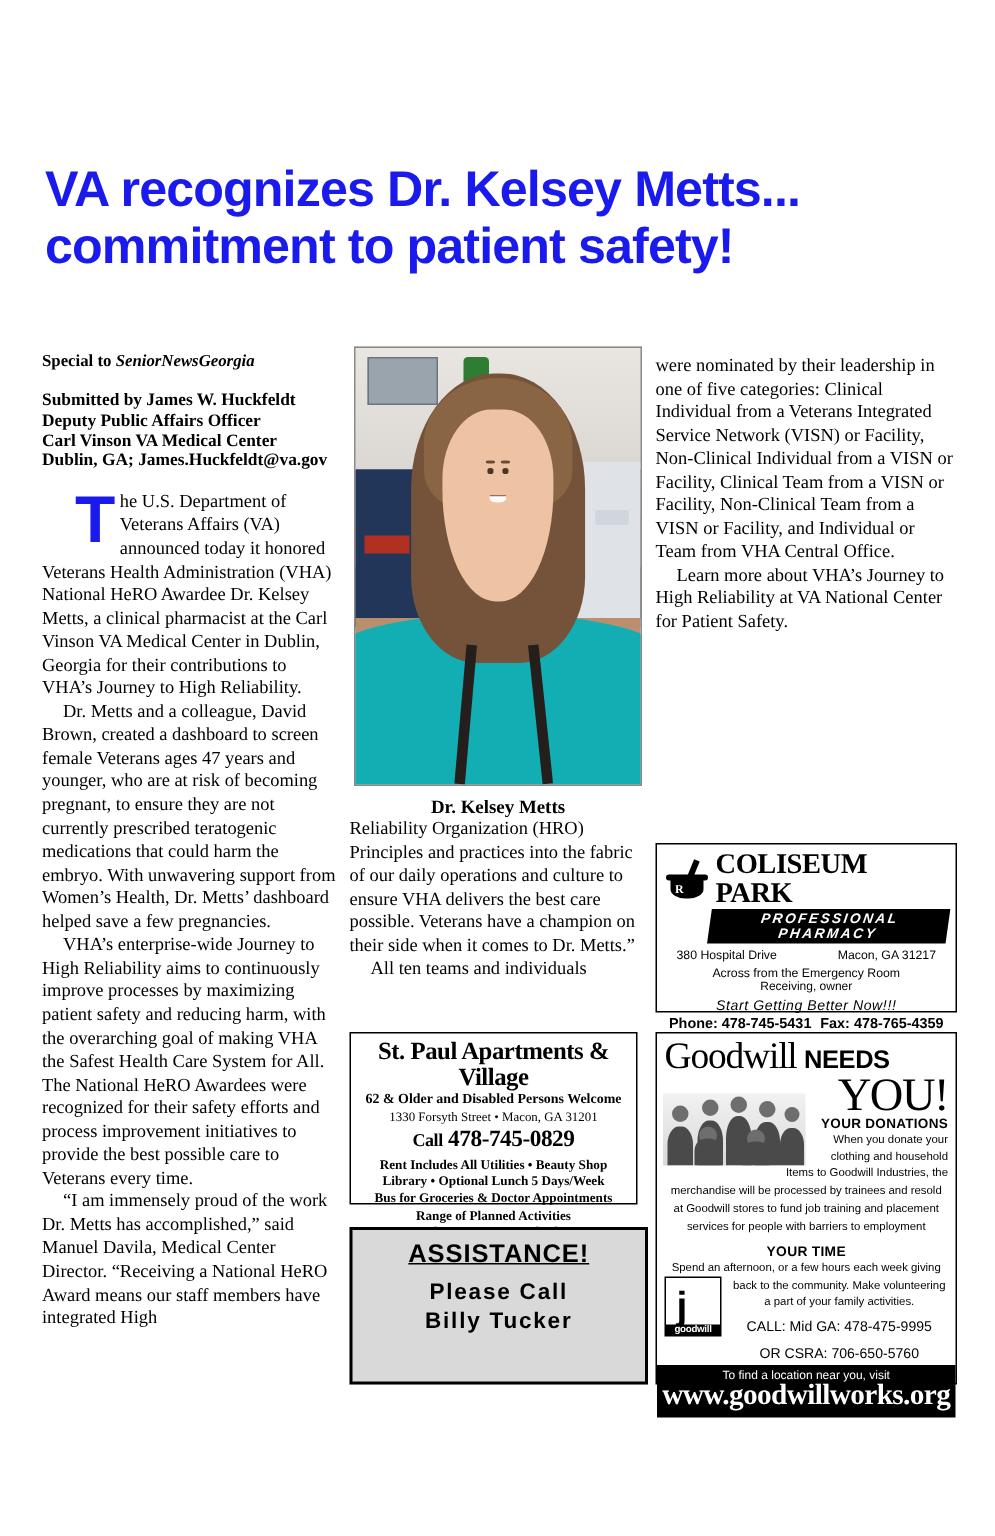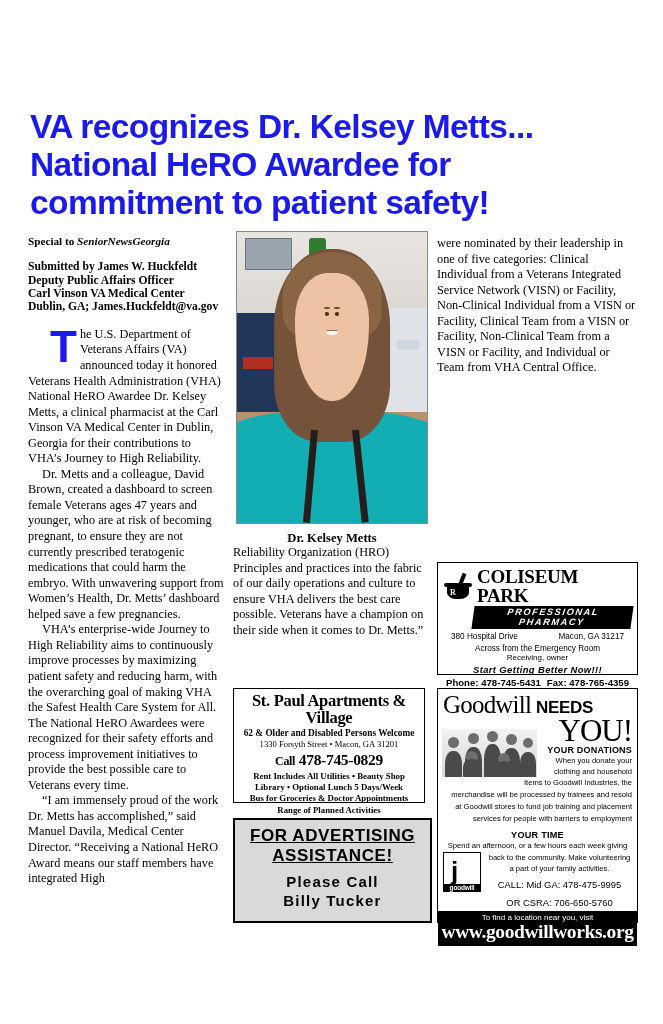--- a/index.html
+++ b/index.html
@@ -116,21 +116,21 @@
   .cp-name { font-size:19px; font-weight:bold; letter-spacing:-0.3px; line-height:1; font-family:"Liberation Serif", serif; }
   .cp-ribbon {
     background:#000; color:#fff; font-size:9.2px; font-weight:bold;
     font-style:italic; letter-spacing:1.6px; text-align:center;
     padding:1px 0 1.5px; margin:1px 0 0 30px; transform:skewX(-8deg);
   }
   .cp-addr { display:flex; justify-content:space-between; font-size:8.2px; padding:3px 8px 0; }
   .cp-line { text-align:center; font-size:8.2px; margin-top:3px; }
   .cp-owner { text-align:center; font-size:13.5px; font-weight:bold; line-height:1.1; margin-top:1px; }
   .cp-sub { text-align:center; font-size:8px; margin-top:0px; }
-  .cp-slogan { text-align:center; font-size:9.4px; font-weight:bold; font-style:italic; letter-spacing:0.4px; margin-top:2px; }
+  .cp-slogan { text-align:center; font-size:9.4px; font-weight:normal; font-style:italic; letter-spacing:0.4px; margin-top:2px; }
   .cp-phones { display:flex; justify-content:space-between; font-size:9.6px; font-weight:bold; padding:2px 3px 0; }
   .cp-free { border-top:1.5px solid #000; text-align:center; font-size:12.6px; font-weight:bold; letter-spacing:-0.2px; margin-top:2px; padding-top:1px; }
 
   
   #ad-stpaul { left:233px; top:688px; width:192px; height:115px; }
   #ad-stpaul .inner { padding:3px 4px; text-align:center; font-family:"Liberation Serif", serif; }
   .sp-title { font-size:16.5px; font-weight:bold; letter-spacing:-0.3px; line-height:1.05; }
   .sp-sub { font-size:9.3px; font-weight:bold; margin-top:1px; }
   .sp-addr { font-size:8.6px; margin-top:1px; }
   .sp-call { font-size:15.5px; font-weight:bold; margin-top:2px; letter-spacing:-0.3px; }
@@ -170,41 +170,40 @@
   .gw-needs { font-family:"Liberation Sans", sans-serif; font-size:17px; font-weight:bold; letter-spacing:-0.3px; margin-left:5px; }
   .gw-you { font-family:"Liberation Serif", serif; font-size:31px; text-align:right; line-height:0.95; margin-top:-2px; letter-spacing:-1px; }
   .gw-photo {
     position:absolute; left:4px; top:40px; width:95px; height:48px;
     background:linear-gradient(#f2f2f2,#d8d8d8); overflow:hidden;
   }
   .gw-p { position:absolute; bottom:0; background:#4a4a4a; border-radius:45% 45% 0 0; }
   .gw-ph { position:absolute; background:#6e6e6e; border-radius:50%; }
   .gw-don { font-family:"Liberation Sans", sans-serif; font-size:9px; font-weight:bold; text-align:right; letter-spacing:0.2px; margin-top:0px; }
   .gw-txt { font-family:"Liberation Sans", sans-serif; font-size:7.6px; line-height:1.45; text-align:right; }
-  .gw-txt.full { text-align:right; margin-top:1px; }
+  .gw-txt.full { text-align:center; margin-top:1px; }
   .gw-time { font-family:"Liberation Sans", sans-serif; font-size:9.2px; font-weight:bold; text-align:center; margin-top:6px; letter-spacing:0.2px; }
   .gw-time-txt { font-family:"Liberation Sans", sans-serif; font-size:7.6px; line-height:1.45; text-align:center; }
   .gw-logo-row { display:flex; align-items:flex-start; gap:6px; margin-top:1px; }
   .gw-logo { width:38px; height:40px; border:1.5px solid #000; flex:0 0 38px; position:relative; background:#fff; }
   .gw-smile { position:absolute; left:7px; top:5px; font-family:"Liberation Sans", sans-serif; font-size:26px; font-weight:bold; line-height:1; }
   .gw-logo-name { position:absolute; left:0; bottom:0; width:100%; background:#000; color:#fff; font-family:"Liberation Sans", sans-serif; font-size:6.5px; font-weight:bold; text-align:center; letter-spacing:-0.2px; }
   .gw-timecol { flex:1; }
   .gw-call { font-family:"Liberation Sans", sans-serif; font-size:9.4px; text-align:center; line-height:1.4; margin-top:4px; }
   .gw-foot { background:#000; color:#fff; text-align:center; padding:2px 0 4px; }
   .gw-foot-l1 { font-family:"Liberation Sans", sans-serif; font-size:8px; }
   .gw-foot-l2 { font-family:"Liberation Serif", serif; font-size:19.5px; font-weight:bold; letter-spacing:-0.4px; line-height:1.05; }
 </style>
 </head>
 <body>
 
 <div class="page">
 
   <div class="headline">
     <div>VA recognizes Dr. Kelsey Metts...</div>
-    <div>National HeRO Awardee for</div>
     <div>commitment to patient safety!</div>
   </div>
 
   <div class="col" id="col-left">
     <div class="kicker">
       <span>Special to </span><i>SeniorNewsGeorgia</i>
     </div>
     <div class="byline">
       <div>Submitted by James W. Huckfeldt</div>
       <div>Deputy Public Affairs Officer</div>
@@ -241,24 +240,26 @@
         <div class="ph-mouth"></div>
       </div>
       <div class="ph-lany-l"></div>
       <div class="ph-lany-r"></div>
     </div>
     <div class="photo-caption">Dr. Kelsey Metts</div>
   </div>
 
   <div class="col" id="col-mid">
     <p class="noindent">Reliability Organization (HRO) Principles and practices into the fabric of our daily operations and culture to ensure VHA delivers the best care possible. Veterans have a champion on their side when it comes to Dr. Metts.”</p>
+    <p>All ten teams and individuals</p>
   </div>
 
   <div class="col" id="col-right">
     <p class="noindent">were nominated by their leadership in one of five categories: Clinical Individual from a Veterans Integrated Service Network (VISN) or Facility, Non-Clinical Individual from a VISN or Facility, Clinical Team from a VISN or Facility, Non-Clinical Team from a VISN or Facility, and Individual or Team from VHA Central Office.</p>
+    <p>Learn more about VHA’s Journey to High Reliability at VA National Center for Patient Safety.</p>
   </div>
 
   <div class="ad" id="ad-coliseum">
     <div class="ad-border">
       <div class="inner">
         <div class="cp-top">
           <div class="cp-logo">
             <div class="cp-pestle"></div>
             <div class="cp-mortar-top"></div>
             <div class="cp-mortar"></div>
@@ -312,21 +313,20 @@
               <div class="house"></div>
               <div class="bar"></div>
           </div>
         </div>
       </div>
     </div>
   </div>
 
   <div class="ad" id="ad-advert">
     <div class="inner">
-      <div class="av-l1">FOR ADVERTISING</div>
       <div class="av-l2">ASSISTANCE!</div>
       <div class="av-l3">Please Call</div>
       <div class="av-l4">Billy Tucker</div>
     </div>
   </div>
 
   <div class="ad" id="ad-goodwill">
     <div class="inner">
       <div class="gw-main">
         <div class="gw-head">

